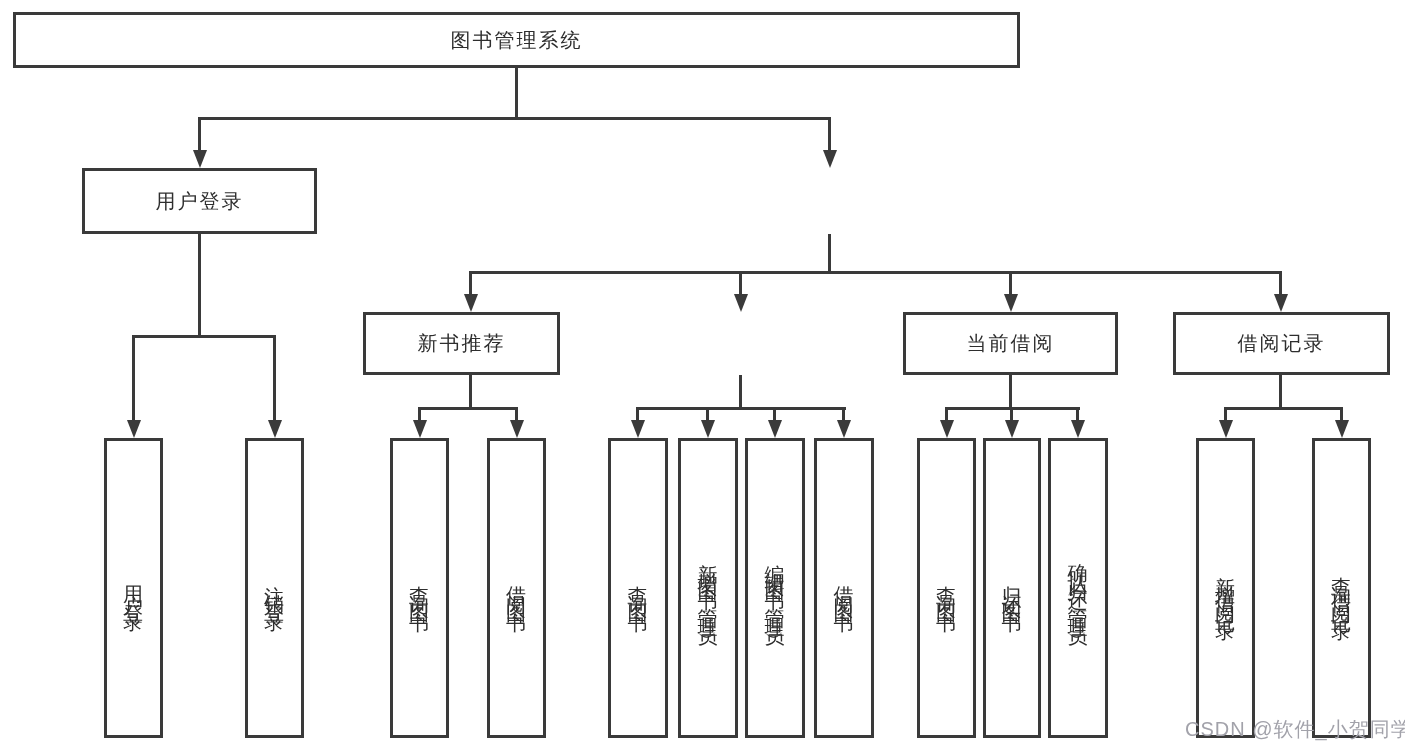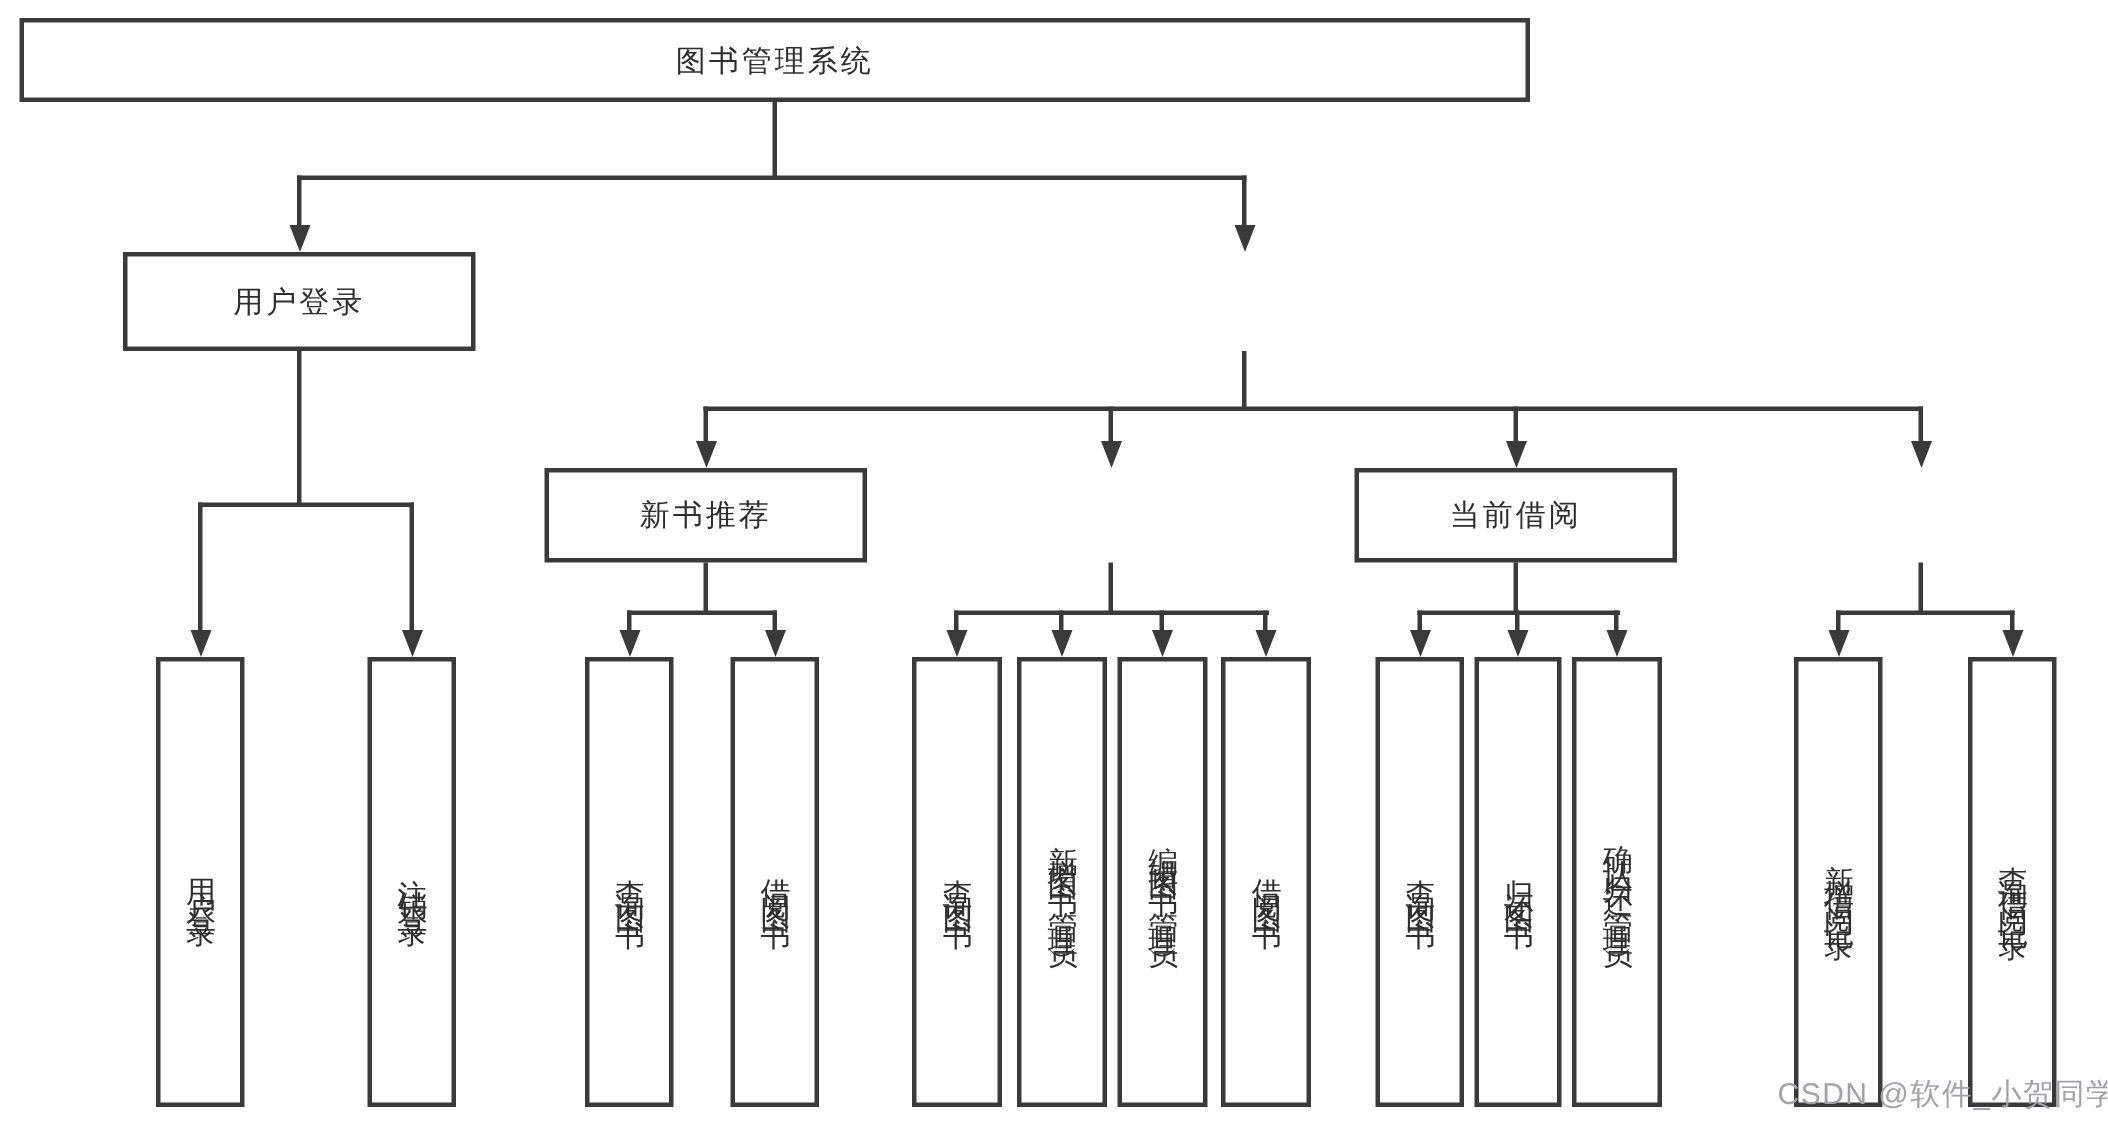--- a/index.html
+++ b/index.html
@@ -87,25 +87,28 @@
   <div class="hl" style="left:469px;  top:271px; width:813px;"></div>
   <div class="vl" style="left:469px;  top:271px; height:25px;"></div>
   <div class="ar" style="left:464px;  top:294px;"></div>
   <div class="vl" style="left:739px;  top:271px; height:25px;"></div>
   <div class="ar" style="left:734px;  top:294px;"></div>
   <div class="vl" style="left:1009px; top:271px; height:25px;"></div>
   <div class="ar" style="left:1004px; top:294px;"></div>
   <div class="vl" style="left:1279px; top:271px; height:25px;"></div>
   <div class="ar" style="left:1274px; top:294px;"></div>
 
-  <div class="node" style="left:363px; top:312px; width:215px; height:63px;text-align:center;">
+  <div class="node" style="left:363px; top:312px; width:197px; height:63px;text-align:center;">
     <span>新书推荐</span>
   </div>
   <div class="node" style="left:903px; top:312px; width:215px; height:63px;">
     <span>当前借阅</span>
+  </div>
+  <div class="node" style="left:1173px; top:312px; width:217px; height:63px;">
+    <span>借阅记录</span>
   </div>
 
   <div class="vl" style="left:469px; top:375px; height:35px;"></div>
   <div class="hl" style="left:418px; top:407px; width:100px;"></div>
   <div class="vl" style="left:418px; top:407px; height:15px;"></div>
   <div class="ar" style="left:413px; top:420px;"></div>
   <div class="vl" style="left:515px; top:407px; height:15px;"></div>
   <div class="ar" style="left:510px; top:420px;"></div>
 
   <div class="vl" style="left:739px; top:375px; height:35px;"></div>

